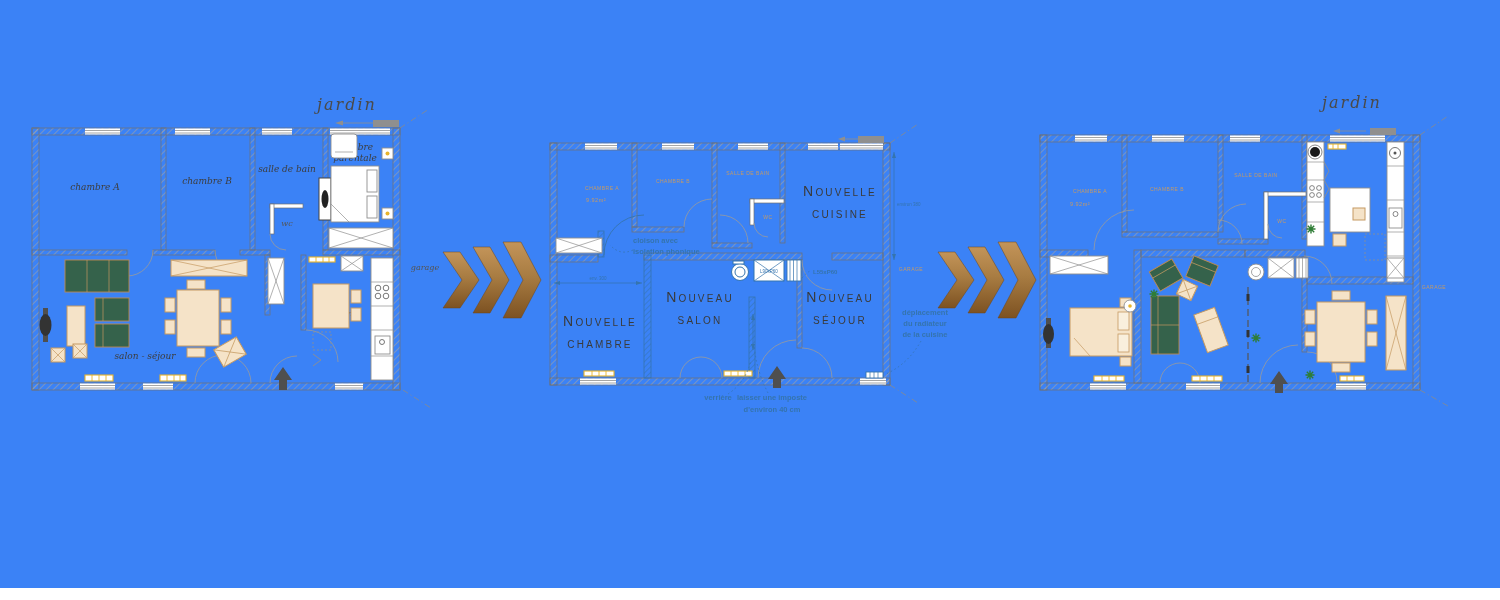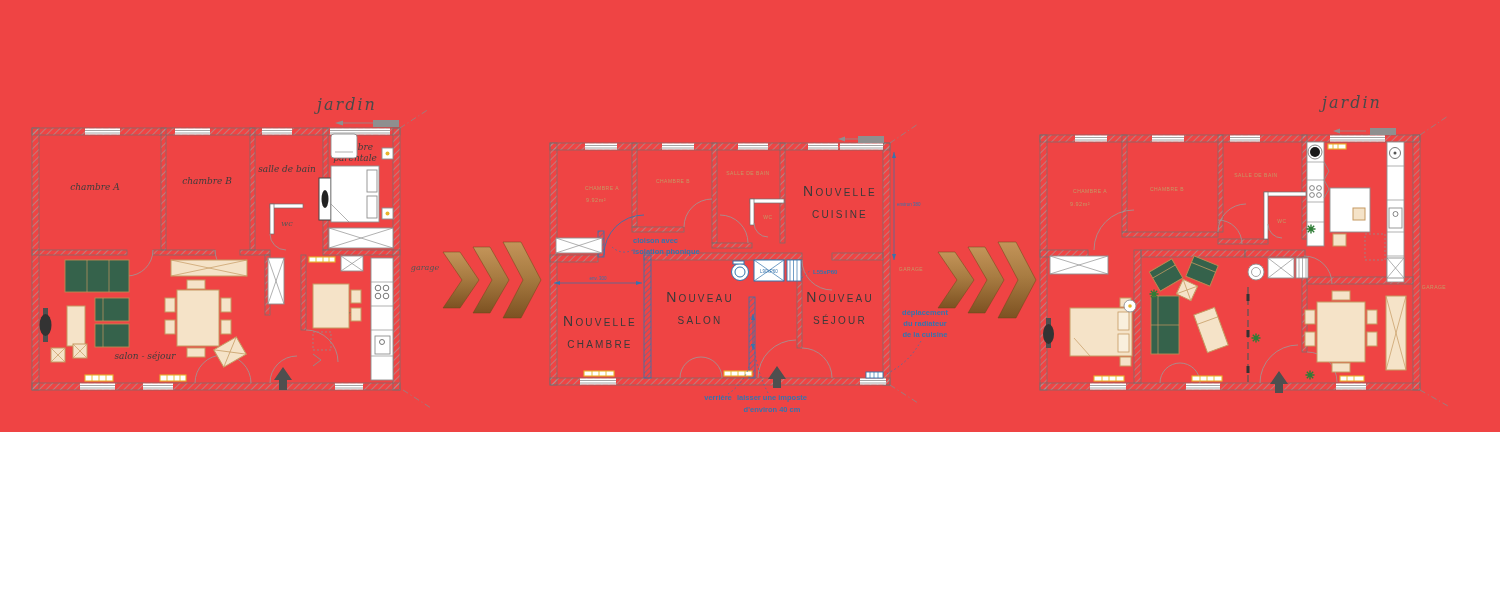--- a/index.html
+++ b/index.html
@@ -1,16 +1,16 @@
 <!DOCTYPE html>
 <html><head>
 <meta charset="utf-8">
 <style>
   html,body{margin:0;padding:0;background:#fff}
-  .canvas{position:relative;width:1500px;height:432px;background:#ef4444;overflow:hidden;font-family:"Liberation Sans",sans-serif}
+  .canvas{position:relative;width:1500px;height:588px;background:#3b82f6;overflow:hidden;font-family:"Liberation Sans",sans-serif}
   .canvas svg{position:absolute;overflow:visible}
   
   .t-jardin{font-family:"DejaVu Serif",serif;font-style:italic;font-size:16px;fill:#4a4a4a;letter-spacing:2px;text-anchor:middle}
   .t-hand{font-family:"DejaVu Serif",serif;font-style:italic;font-size:9px;fill:#3d3d3d;text-anchor:middle}
   .t-hand-sm{font-family:"DejaVu Serif",serif;font-style:italic;font-size:8px;fill:#555;text-anchor:middle}
   .t-big{font-family:"Liberation Sans",sans-serif;font-variant:small-caps;font-size:14px;letter-spacing:2.2px;fill:#3a3a3a;text-anchor:middle}
   .t-tan{font-family:"Liberation Sans",sans-serif;font-size:5px;fill:#c49a66;letter-spacing:.5px;text-anchor:middle}
   .t-blue{font-family:"Liberation Sans",sans-serif;font-size:7.5px;font-weight:700;fill:#3574ae}
   .t-blue-c{text-anchor:middle}
   .t-blue-xs{font-family:"Liberation Sans",sans-serif;font-size:4.5px;font-weight:400;fill:#3574ae}

